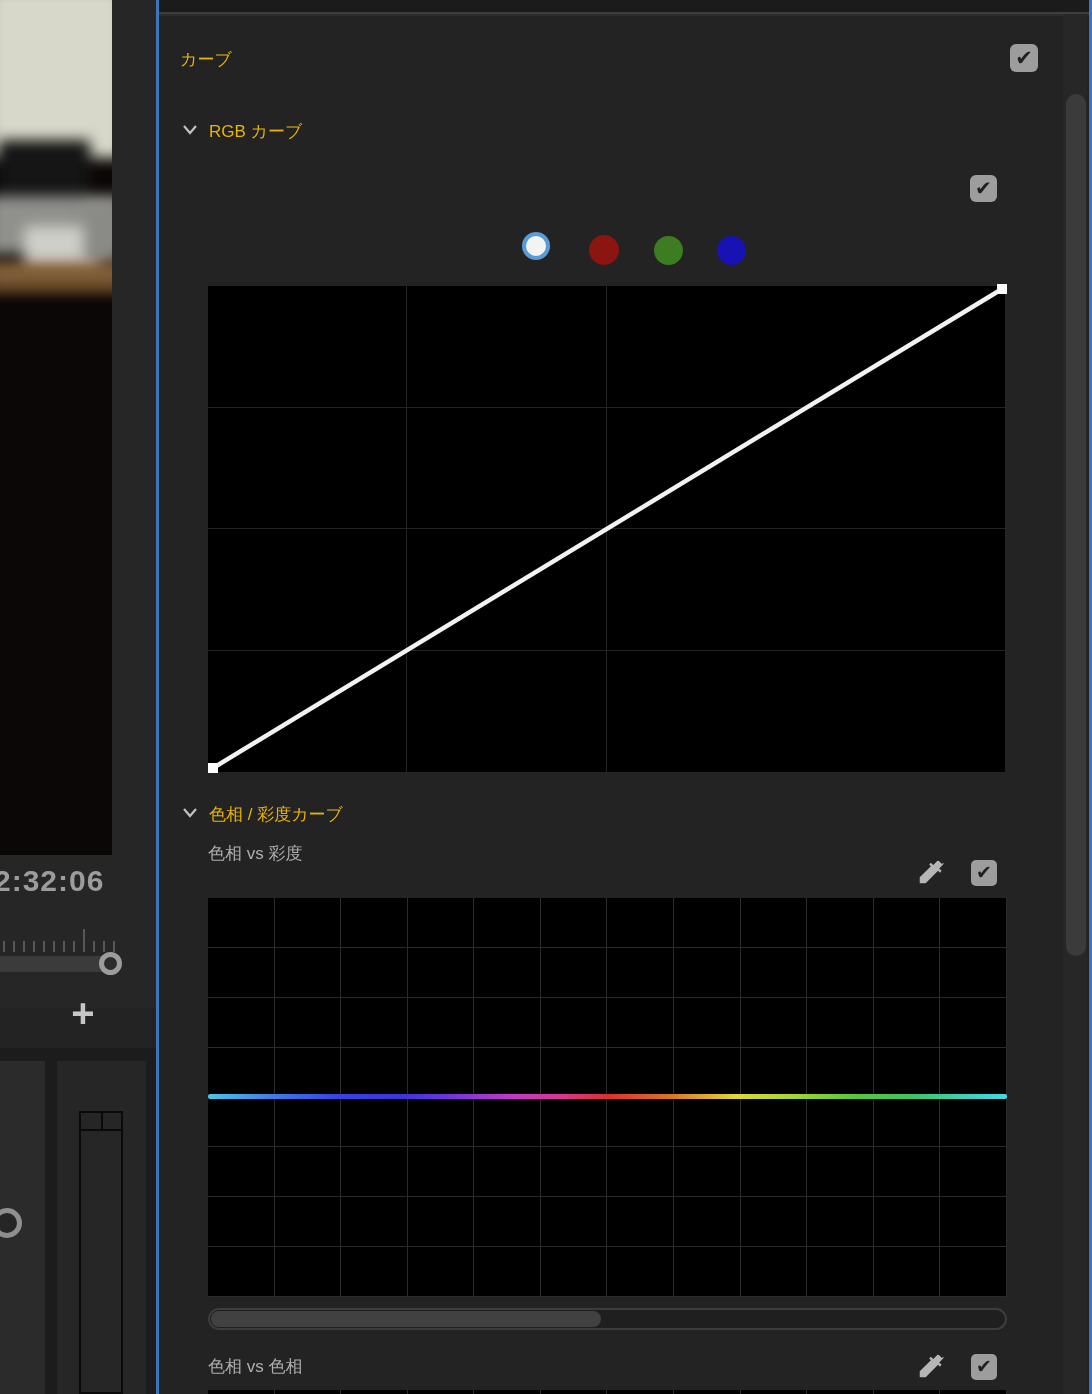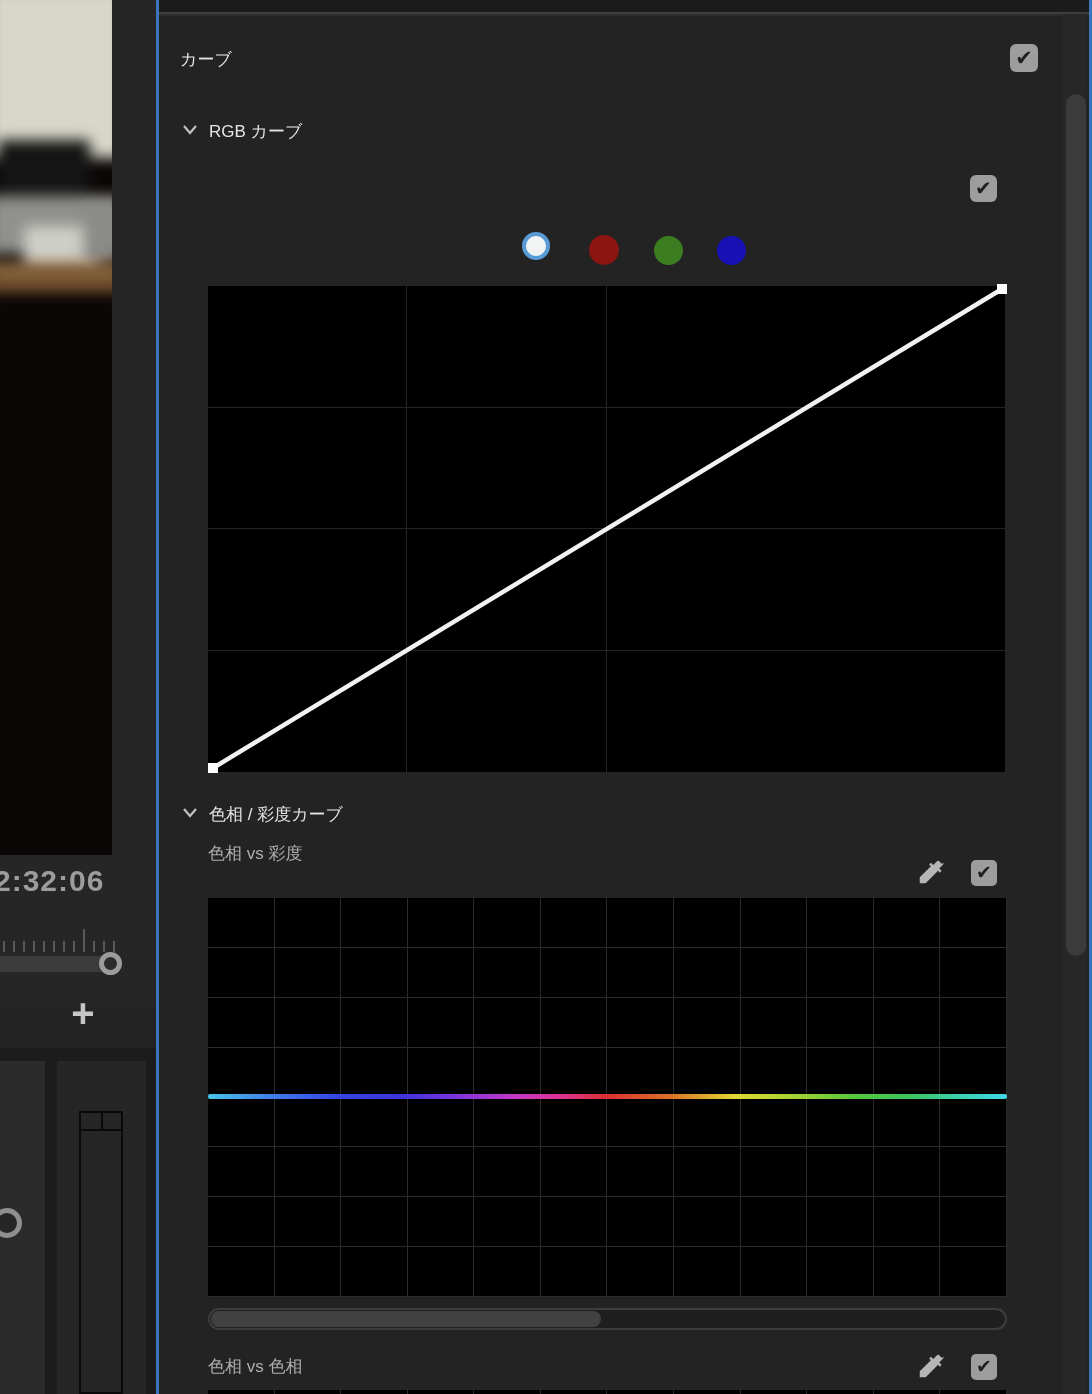--- a/index.html
+++ b/index.html
@@ -45,21 +45,21 @@
   
   .focus-border{top:0;width:3px;height:1394px;background:#3a76bd;}
   .focus-left{left:156px;} .focus-right{left:1089px;}
 
   
   .panel-bg{left:159px;top:0;width:930px;height:1394px;background:#232323;}
   .topbar{left:159px;top:0;width:930px;height:12px;background:#1b1b1b;}
   .topline1{left:159px;top:12px;width:930px;height:2px;background:#3e3e3e;}
   .topline2{left:159px;top:14px;width:930px;height:2px;background:#2d2d2d;}
 
-  .sec-label{font-size:17px;color:#e5e5e5;white-space:nowrap;}
+  .sec-label{font-size:17px;color:#eab308;white-space:nowrap;}
   .title{left:180px;top:48px;}
   .rgb-label{left:209px;top:120px;}
   .hue-label{left:209px;top:803px;}
   .row-label{font-size:17px;color:#aeaeae;white-space:nowrap;}
   .hs-label{left:208px;top:842px;}
   .hh-label{left:208px;top:1355px;}
 
   .chev{width:16px;height:12px;}
   .chev-rgb{left:182px;top:124px;}
   .chev-hue{left:182px;top:807px;}

